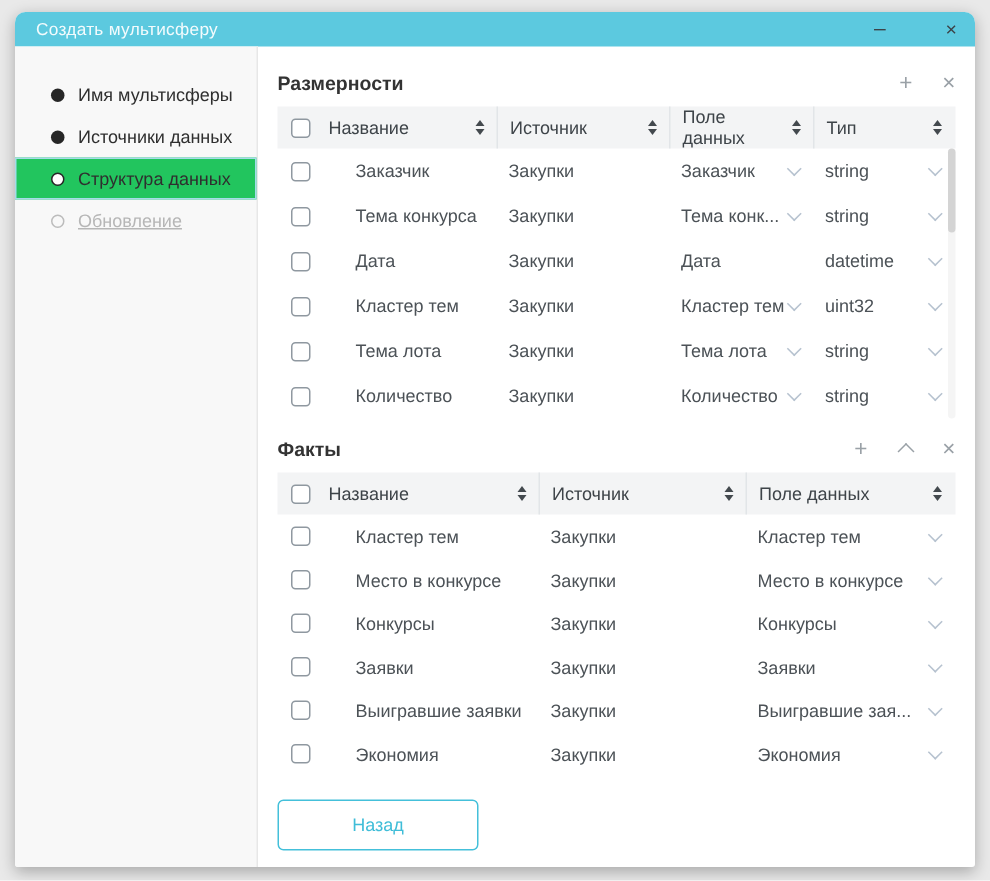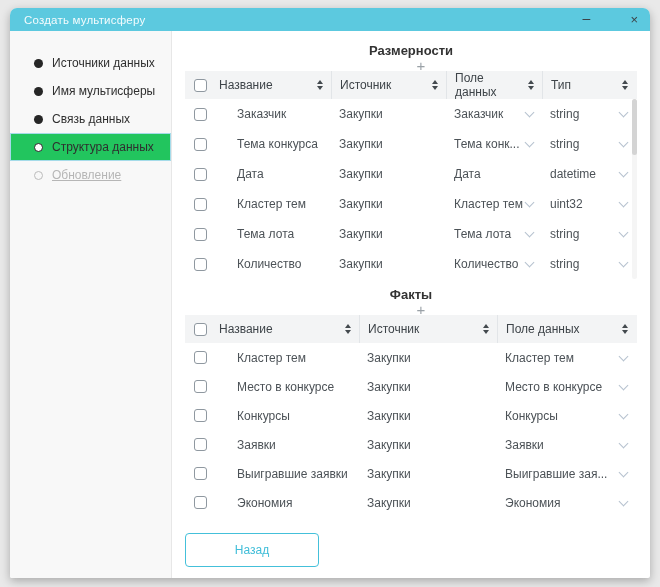--- a/index.html
+++ b/index.html
@@ -34,21 +34,21 @@
   }
   .bullet{width:9px;height:9px;border-radius:50%;margin-right:9px;flex:none;box-sizing:border-box;}
   .step.done .bullet{background:#262626;}
   .step.active{background:#22c55e;border:1px solid #a5dbe9;padding-left:23px;}
   .step.active .bullet{border:1.5px solid #262626;background:#ffffff;}
   .step.disabled{color:#b6b6b6;text-decoration:underline;}
   .step.disabled .bullet{border:1.5px solid #bcbcbc;}
   
   .main{flex:1;min-width:0;display:flex;flex-direction:column;
         padding:12px 13px 11px 13px;box-sizing:border-box;}
-  .section-head{display:flex;align-items:center;height:24px;margin-bottom:4px;flex-direction:column;}
+  .section-head{display:flex;align-items:center;height:24px;margin-bottom:4px;}
   .section-title{flex:1;font-size:13px;font-weight:bold;color:#333333;}
   .icon-btn{color:#9aa1a7;font-size:15px;line-height:1;margin-left:20px;cursor:default;}
   .chev-up-btn{width:7px;height:7px;border-top:1.6px solid #9aa1a7;border-right:1.6px solid #9aa1a7;
        transform:rotate(-45deg);margin-left:22px;margin-top:3px;}
   
   .table{position:relative;}
   .thead{display:flex;background:#f3f4f5;height:28px;font-size:12px;color:#3e4449;}
   .th{display:flex;align-items:center;box-sizing:border-box;height:100%;border-left:1px solid #e2e5e8;gap:10px;}
   .th.first{border-left:none;}
   .sort{display:flex;flex-direction:column;margin-left:auto;margin-right:8px;}
@@ -93,29 +93,25 @@
     <span class="title">Создать мультисферу</span>
     <span class="win-btn min">–</span>
     <span class="win-btn">×</span>
   </div>
 
   <div class="content">
 
     <div class="sidebar">
       <div class="step done">
         <span class="bullet"></span>
-        <span>Источники данных</span>
+        <span>Имя мультисферы</span>
       </div>
       <div class="step done">
         <span class="bullet"></span>
-        <span>Имя мультисферы</span>
-      </div>
-      <div class="step done">
-        <span class="bullet"></span>
-        <span>Связь данных</span>
+        <span>Источники данных</span>
       </div>
       <div class="step active">
         <span class="bullet"></span>
         <span>Структура данных</span>
       </div>
       <div class="step disabled">
         <span class="bullet"></span>
         <span>Обновление</span>
       </div>
     </div>

